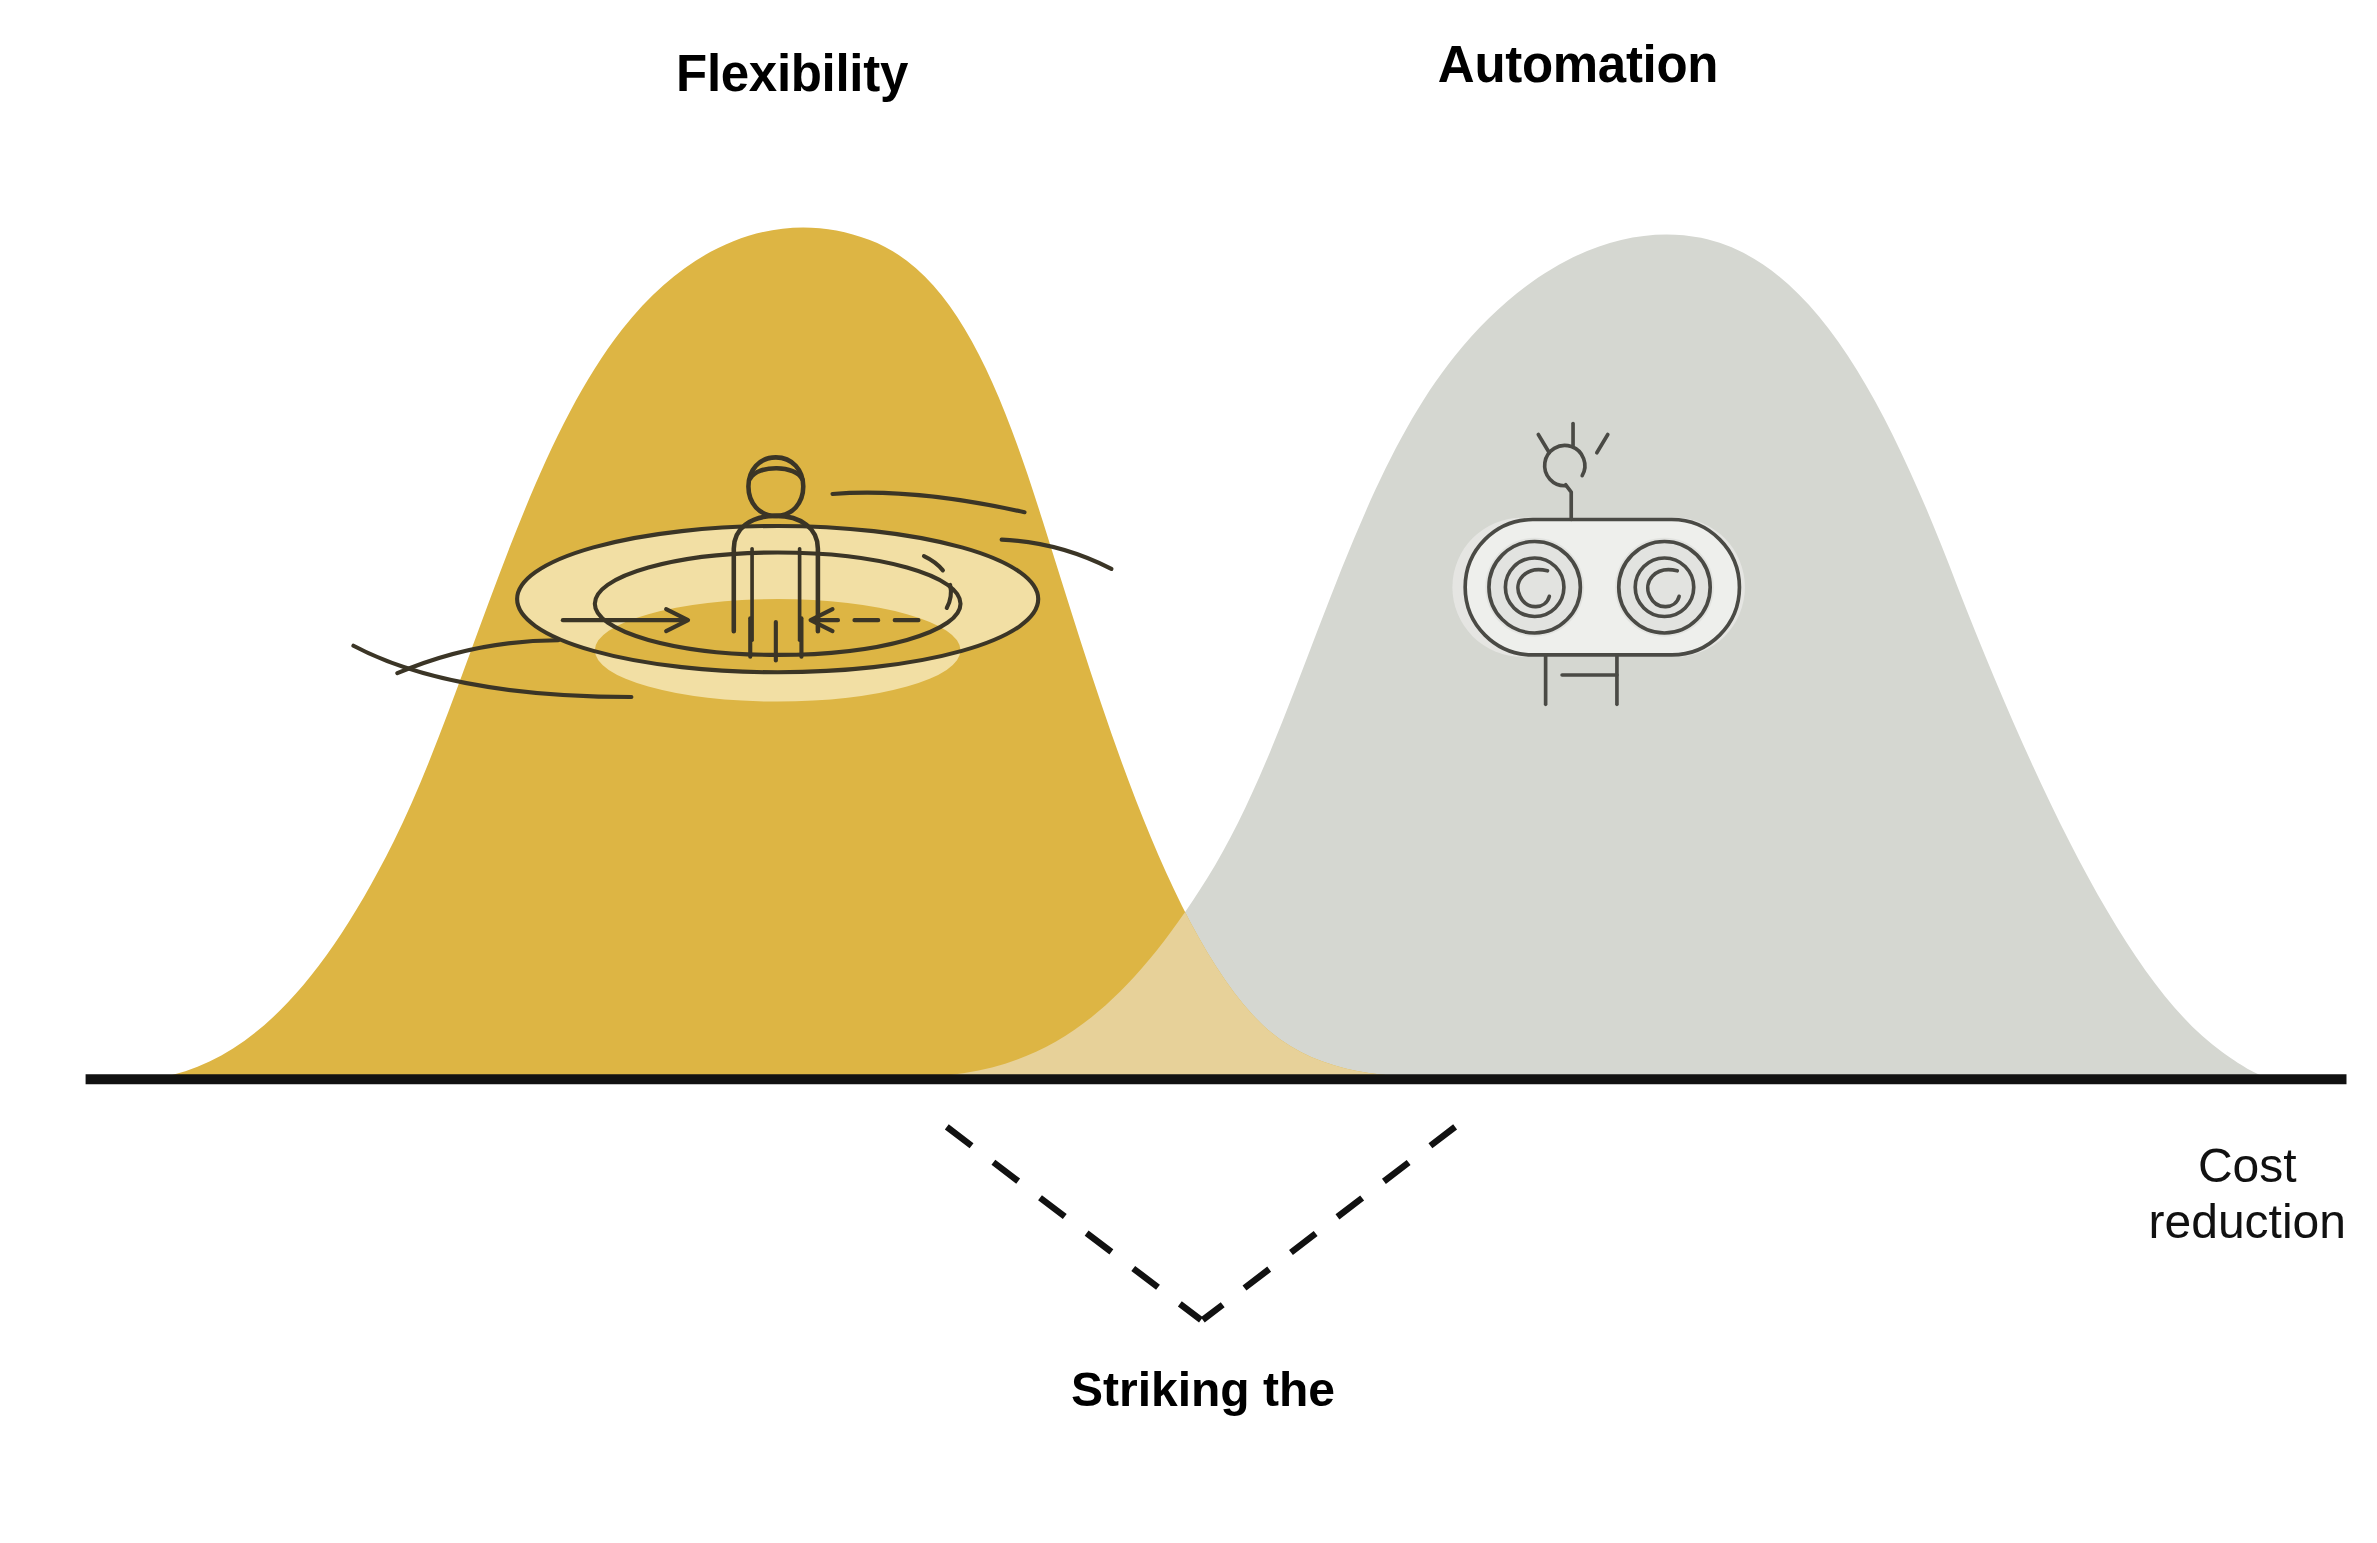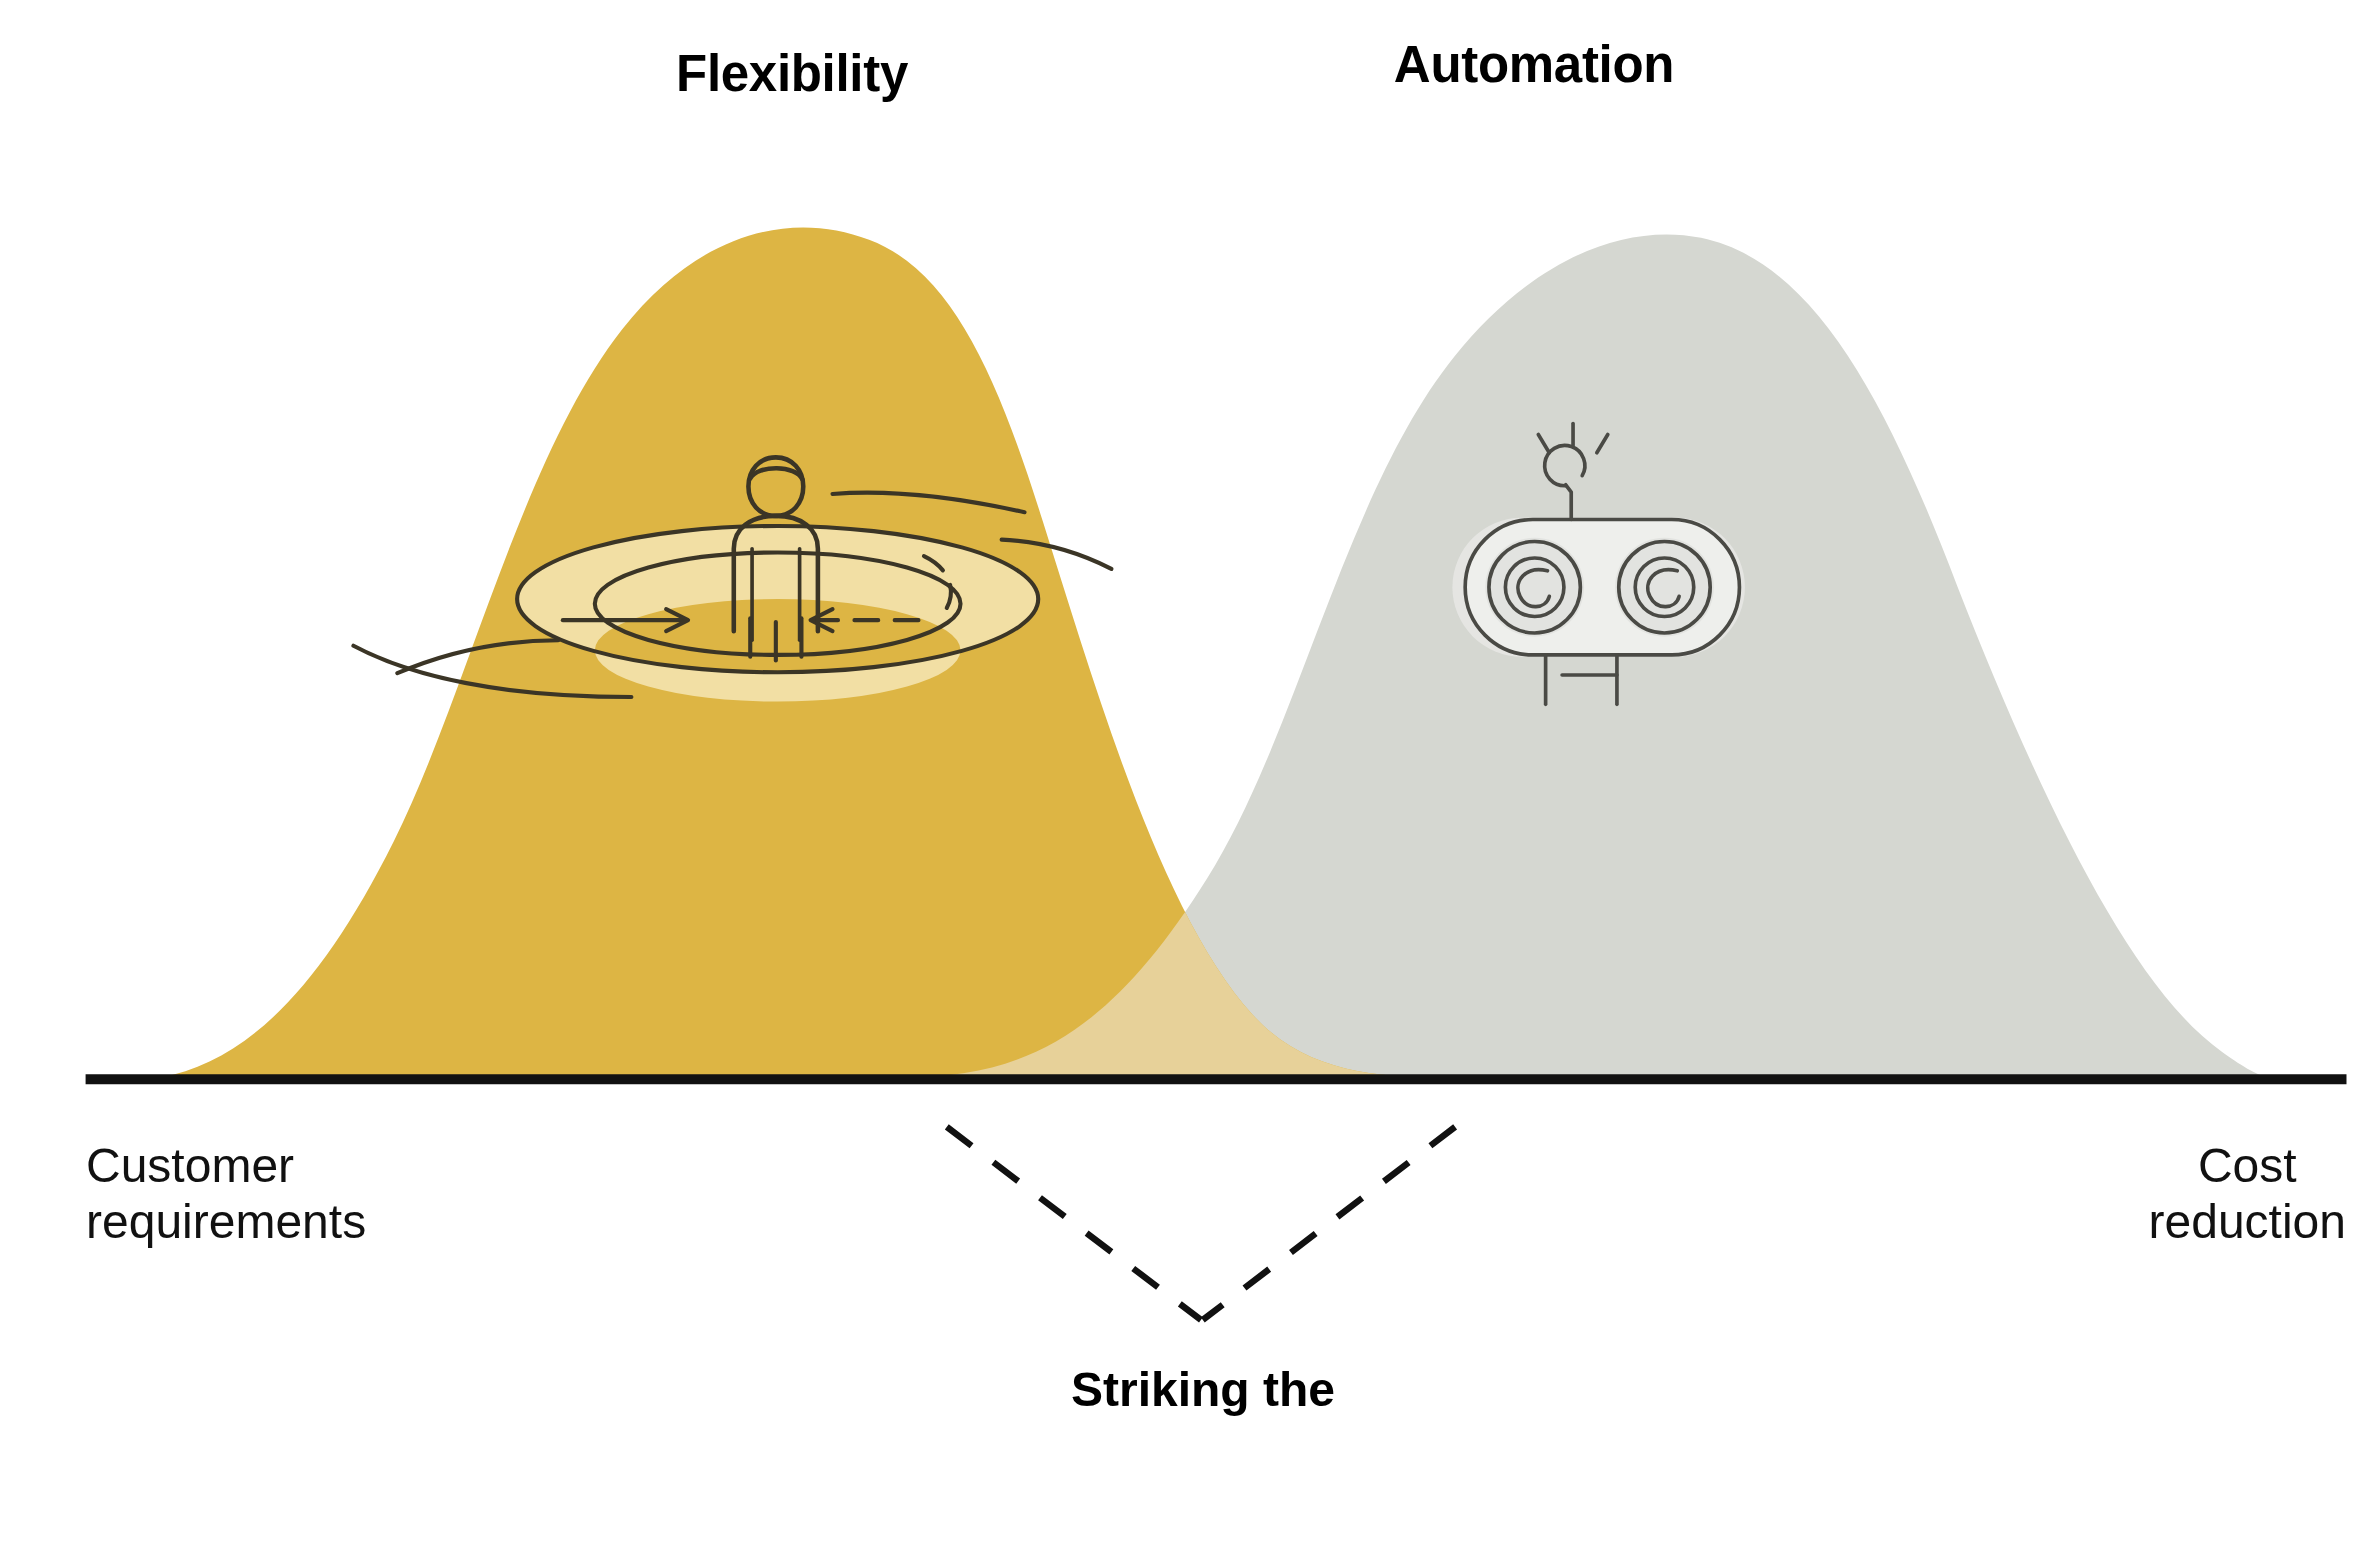--- a/index.html
+++ b/index.html
@@ -33,21 +33,21 @@
     font-family: "Liberation Sans", sans-serif;
     font-weight: 700;
     font-size: 51px;
     color: #000000;
     letter-spacing: -0.3px;
     white-space: nowrap;
     text-align: center;
     transform: translateX(-50%);
   }
   #label-flexibility { left: 764px; top: 44px; }
-  #label-automation  { left: 1506px; top: 35px; }
+  #label-automation  { left: 1550px; top: 35px; }
 
   .axis-label {
     position: absolute;
     font-family: "Liberation Sans", sans-serif;
     font-weight: 400;
     font-size: 48px;
     line-height: 1.17;
     color: #111111;
     white-space: nowrap;
   }
@@ -214,24 +214,20 @@
       <path d="M 1005,1232 L 1283,1443" stroke-dasharray="34 30"></path>
       <path d="M 1561,1232 L 1285,1443" stroke-dasharray="34 30"></path>
     </g>
 
   </svg>
 
   <div class="hdr-label" id="label-flexibility">Flexibility</div>
 
   <div class="hdr-label" id="label-automation">Automation</div>
 
-  <div class="axis-label" id="label-left-axis">
-    <div>Customer</div>
-    <div>requirements</div>
-  </div>
 
   <div class="axis-label" id="label-right-axis">
     <div>Cost</div>
     <div>reduction</div>
   </div>
 
   <div id="label-balance">
     <div>Striking the</div>
   </div>
 

